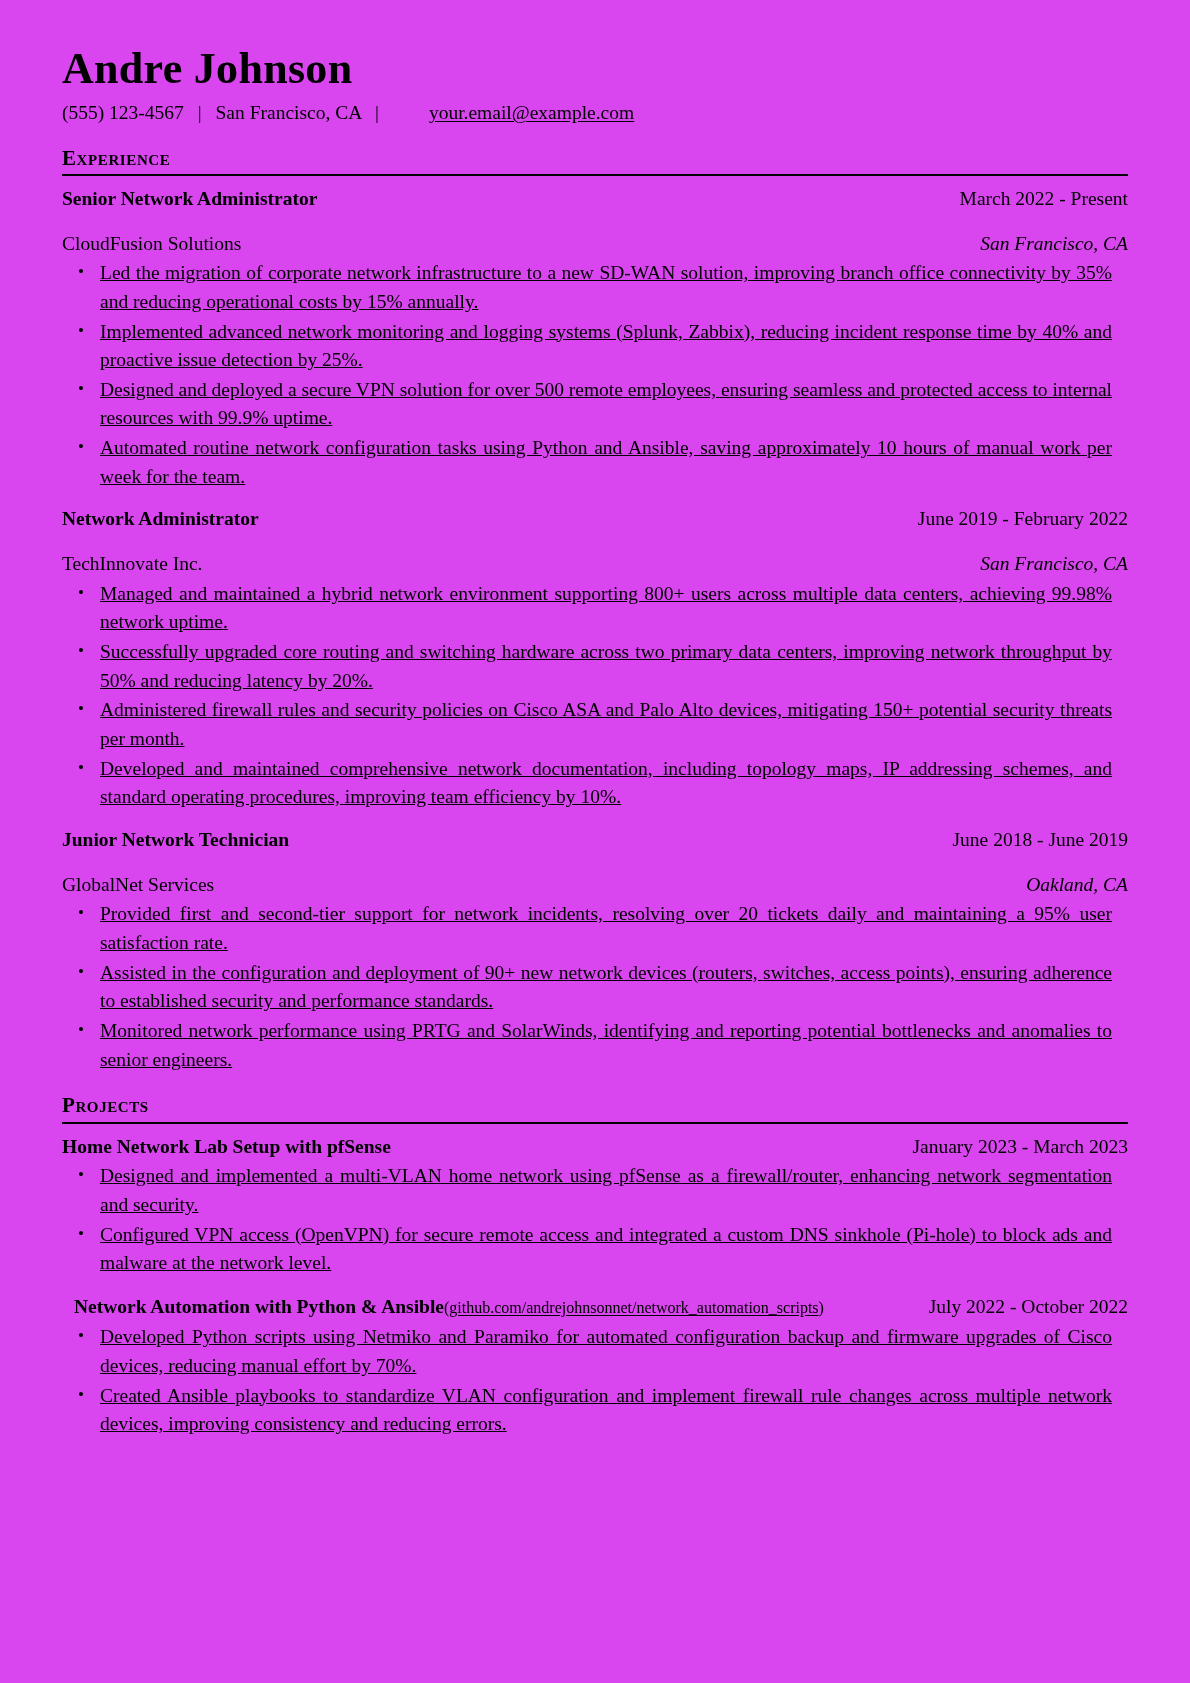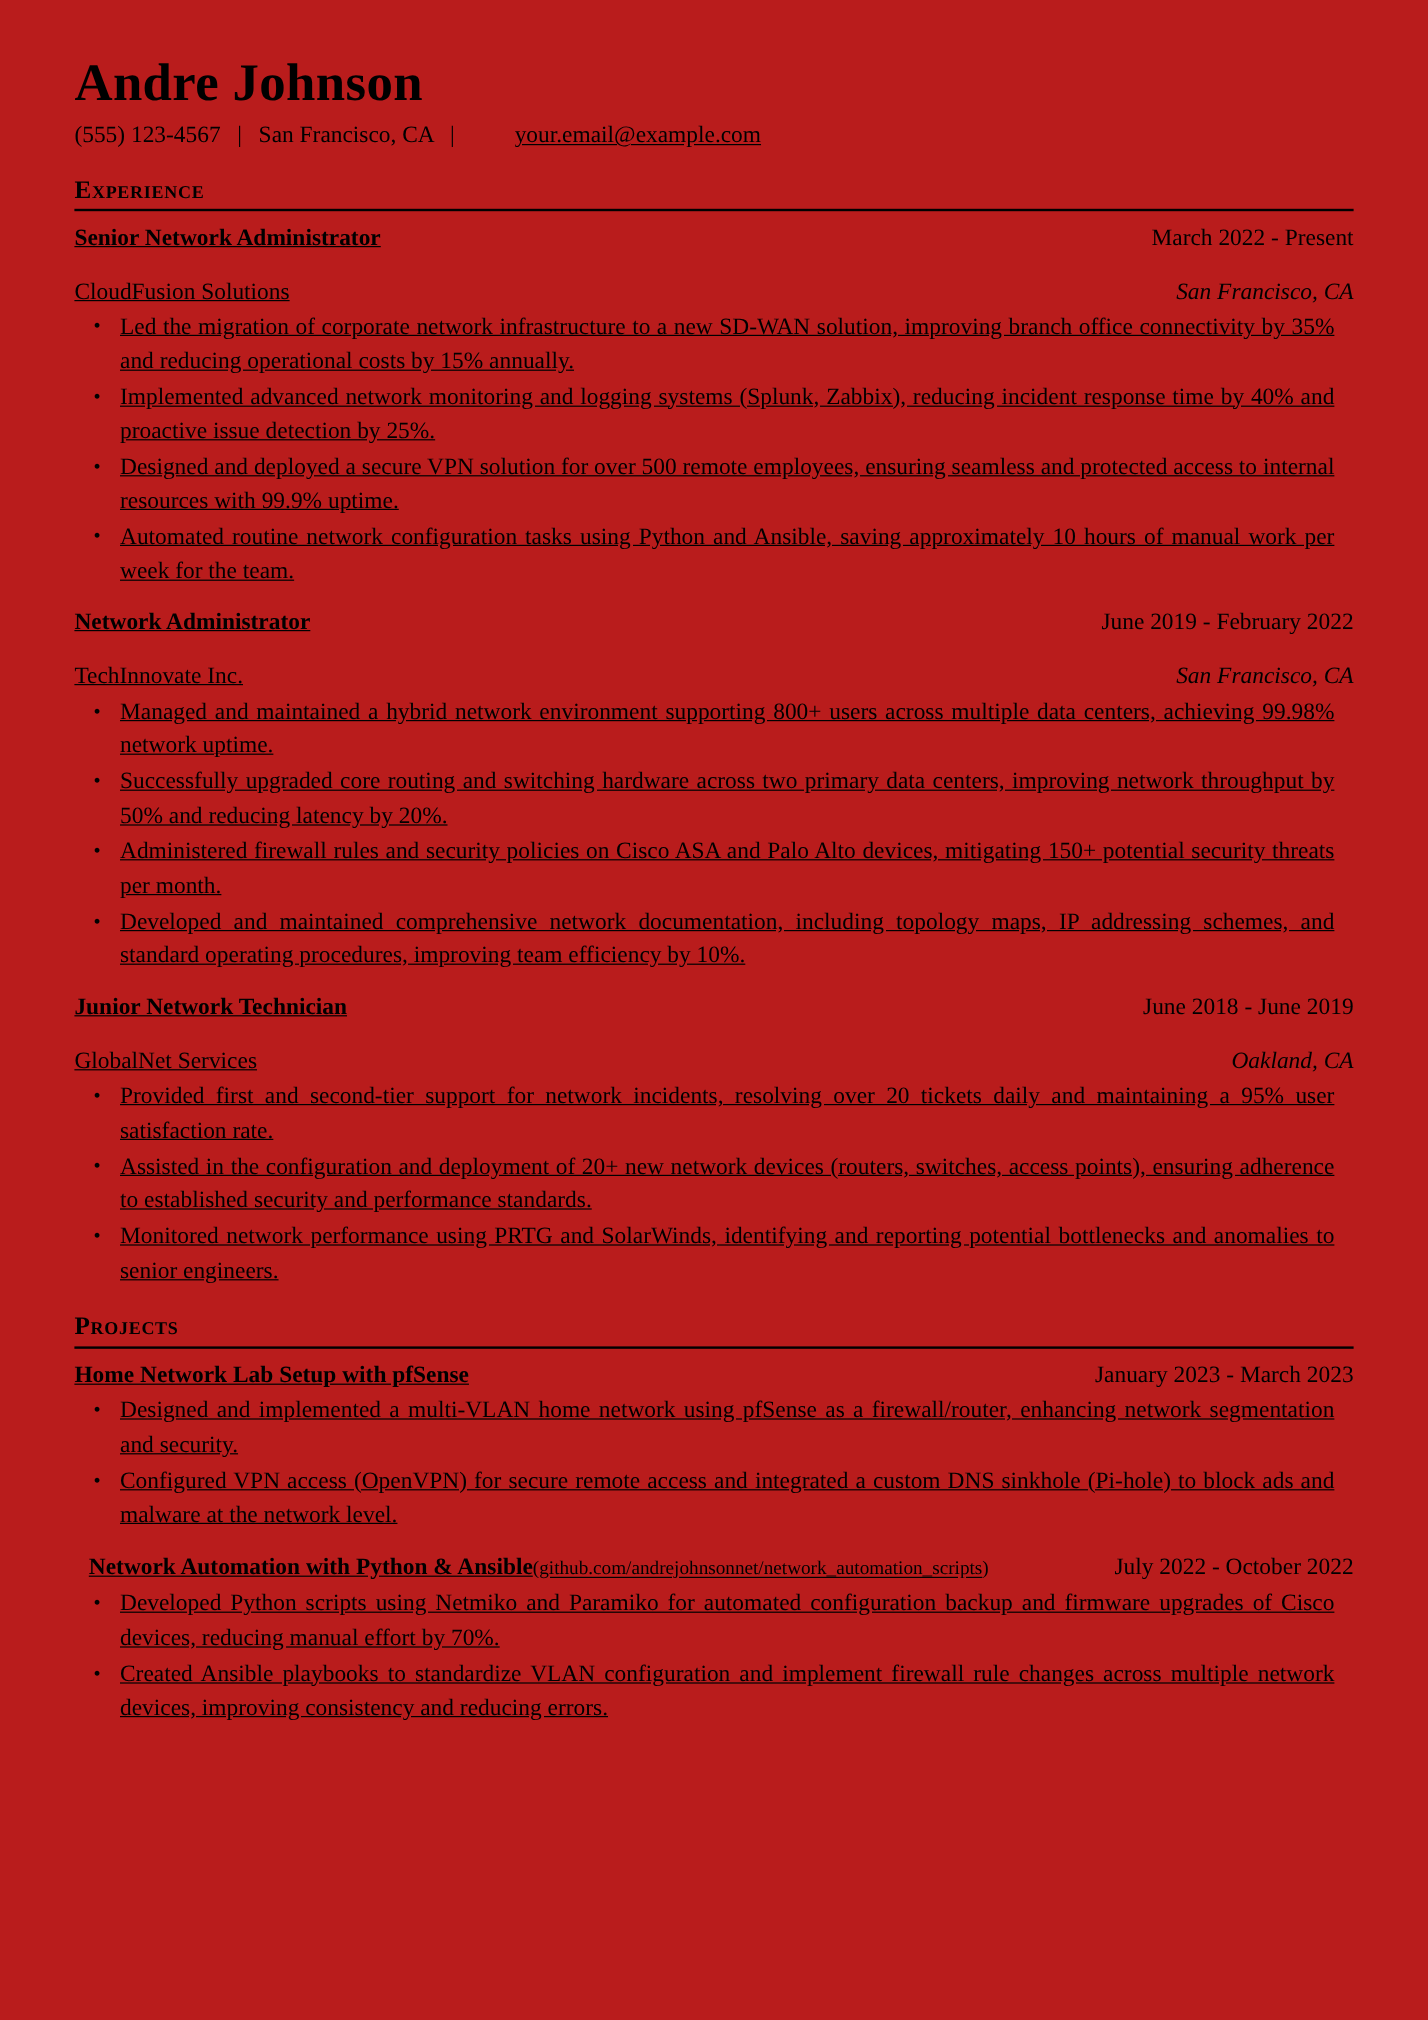--- a/index.html
+++ b/index.html
@@ -12,21 +12,21 @@
     height: 1683px;
     font-family: "Liberation Serif", "DejaVu Serif", serif;
     color: #000000;
     overflow: hidden;
   }
   .page {
     box-sizing: border-box;
     width: 1190px;
     height: 1683px;
     padding: 44px 62px 0 62px;
-    background: #b91c1c;
+    background: #d946ef;
   }
 
   
   .name {
     font-size: 44px;
     font-weight: 700;
     letter-spacing: 0.3px;
     line-height: 1.12;
     margin: 0 0 6px 0;
   }
@@ -77,21 +77,20 @@
   }
   .entry-row {
     display: flex;
     align-items: baseline;
     justify-content: space-between;
     width: 100%;
     line-height: 1.42;
   }
   .entry-left {
     font-size: 19.5px;
-    text-decoration: underline;
   }
   .entry-right {
     font-size: 19.5px;
     text-align: right;
     white-space: nowrap;
     padding-left: 18px;
   }
   .role {
     font-weight: 700;
   }
@@ -213,21 +212,21 @@
       <div class="entry-row">
         <span class="entry-left role">Junior Network Technician</span>
         <span class="entry-right">June 2018 - June 2019</span>
       </div>
       <div class="entry-row sub">
         <span class="entry-left org">GlobalNet Services</span>
         <span class="entry-right loc">Oakland, CA</span>
       </div>
       <ul class="bullets">
         <li>Provided first and second-tier support for network incidents, resolving over 20 tickets daily and maintaining a 95% user satisfaction rate.</li>
-        <li>Assisted in the configuration and deployment of 20+ new network devices (routers, switches, access points), ensuring adherence to established security and performance standards.</li>
+        <li>Assisted in the configuration and deployment of 90+ new network devices (routers, switches, access points), ensuring adherence to established security and performance standards.</li>
         <li>Monitored network performance using PRTG and SolarWinds, identifying and reporting potential bottlenecks and anomalies to senior engineers.</li>
       </ul>
     </div>
   </div>
 
   <div class="section">
     <div class="section-title">Projects</div>
     <div class="section-rule"></div>
 
     <div class="entry">

